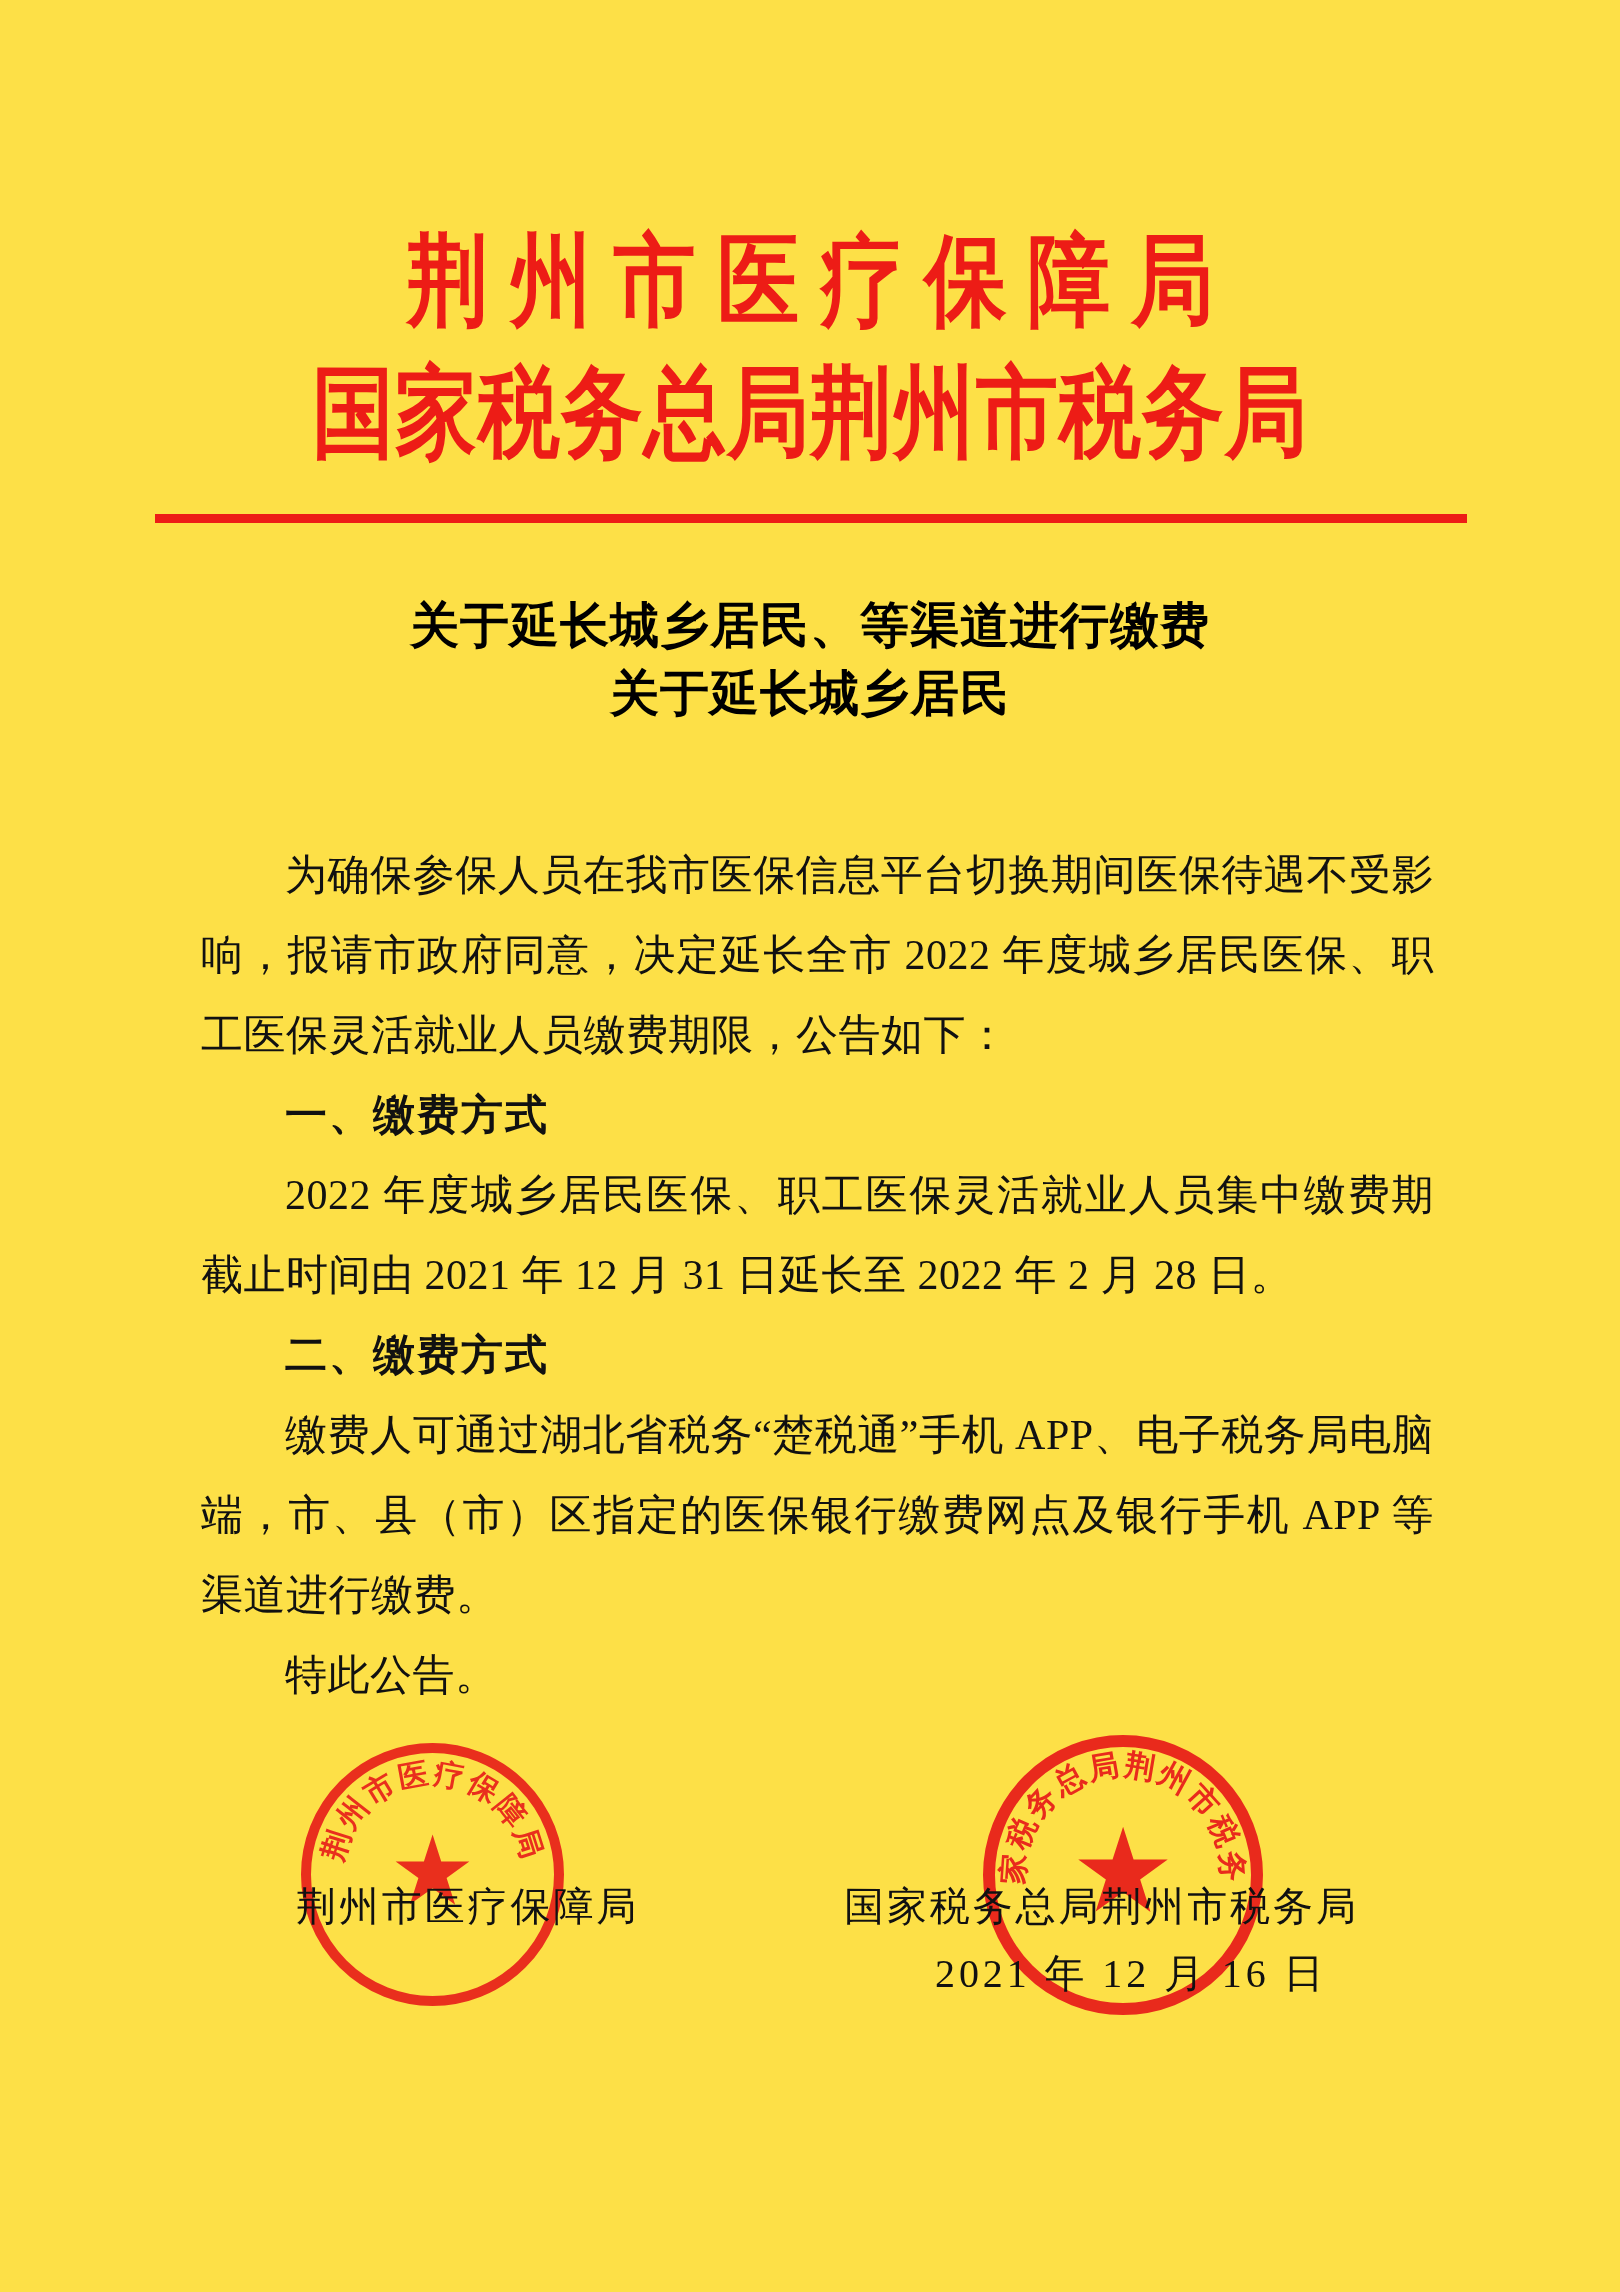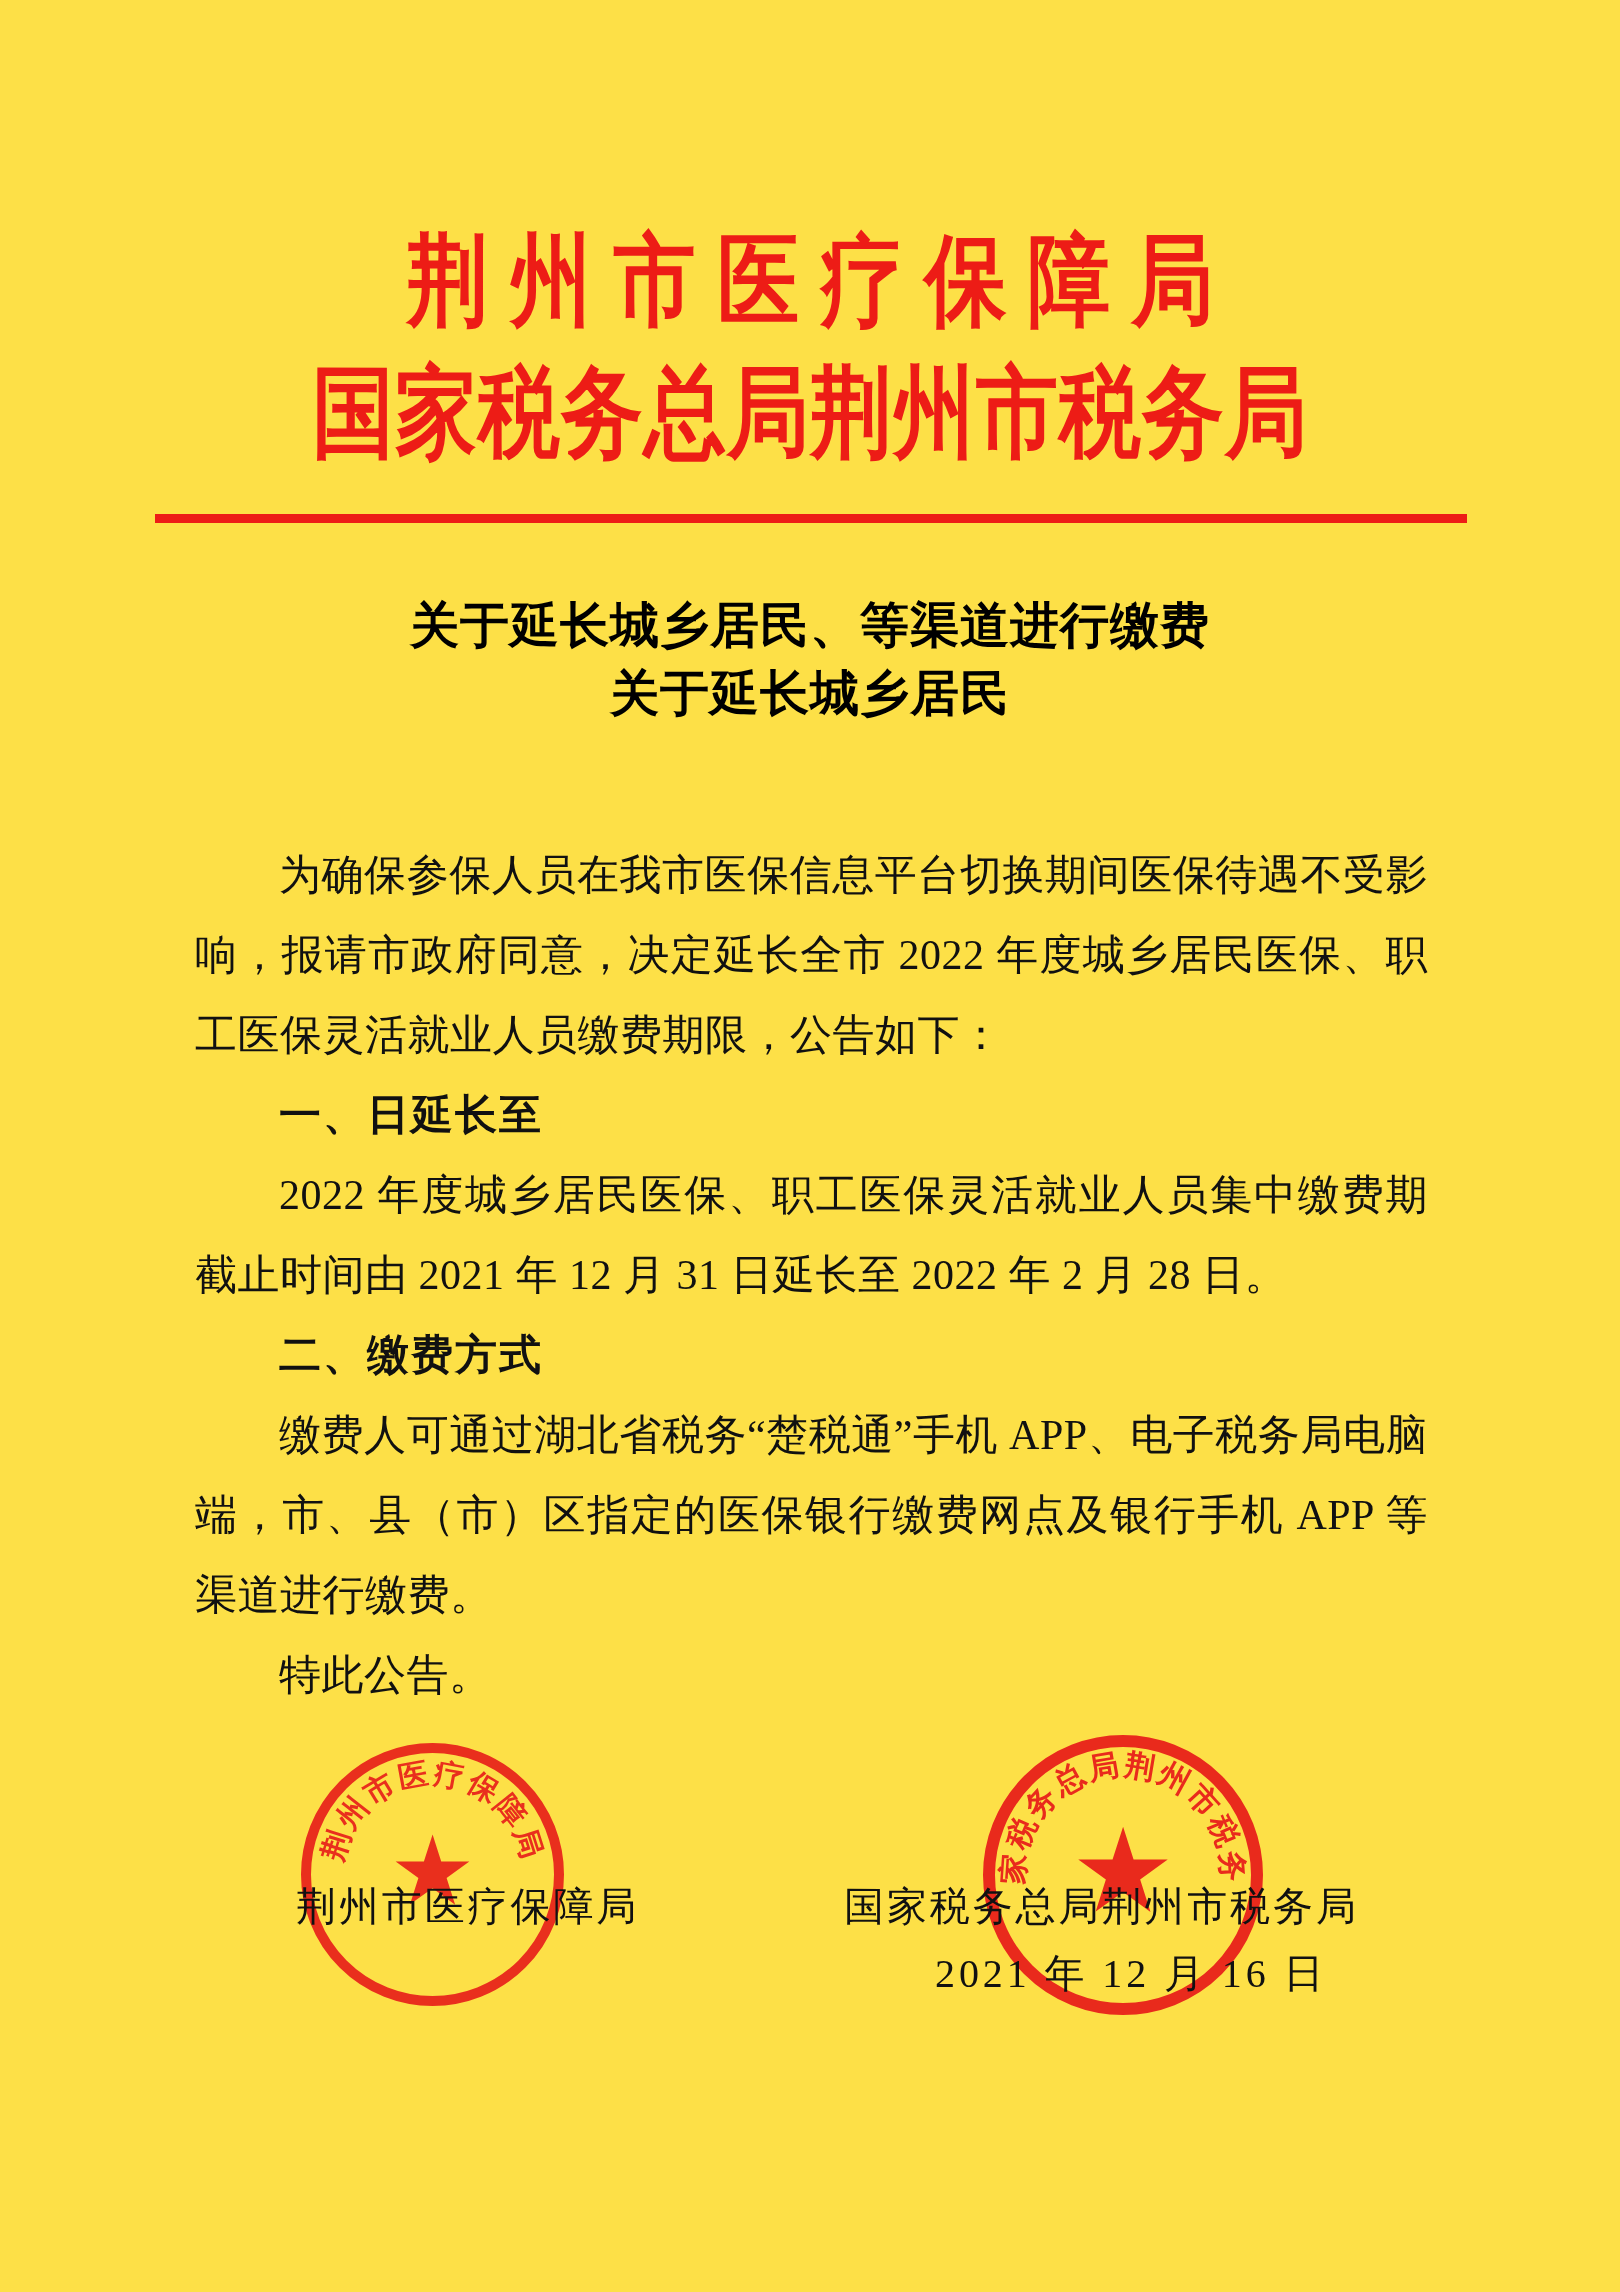--- a/index.html
+++ b/index.html
@@ -75,21 +75,21 @@
     line-height: 1.38;
     letter-spacing: 1px;
     font-family: "Liberation Serif", "DejaVu Serif", serif;
   }
   .doc-title .t-line { display: block; white-space: nowrap; }
 
   
   .body-block {
     position: absolute;
     top: 835px;
-    left: 195px;
+    left: 201px;
     width: 1233px;
   }
   .para {
     font-size: 42px;
     line-height: 80px;
     color: #111111;
     text-align: justify;
     text-justify: inter-ideograph;
     letter-spacing: 0.5px;
     margin: 0 0 0 0;
@@ -185,21 +185,21 @@
   <div class="lh-rule"></div>
 
   <div class="doc-title">
     <span class="t-line">关于延长城乡居民、等渠道进行缴费</span>
     <span class="t-line">关于延长城乡居民</span>
   </div>
 
   <div class="body-block">
     <p class="para indent">为确保参保人员在我市医保信息平台切换期间医保待遇不受影响，报请市政府同意，决定延长全市 2022 年度城乡居民医保、职工医保灵活就业人员缴费期限，公告如下：</p>
 
-    <p class="para heading">一、日延长至</p>
+    <p class="para heading">一、缴费方式</p>
 
     <p class="para indent">2022 年度城乡居民医保、职工医保灵活就业人员集中缴费期截止时间由 2021 年 12 月 31 日延长至 2022 年 2 月 28 日。</p>
 
     <p class="para heading">二、缴费方式</p>
 
     <p class="para indent">缴费人可通过湖北省税务“楚税通”手机 APP、电子税务局电脑端，市、县（市）区指定的医保银行缴费网点及银行手机 APP 等渠道进行缴费。</p>
 
     <p class="para indent">特此公告。</p>
   </div>
 

